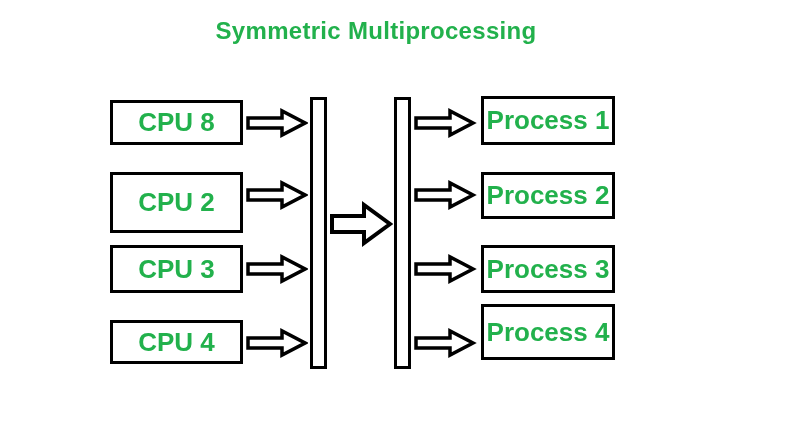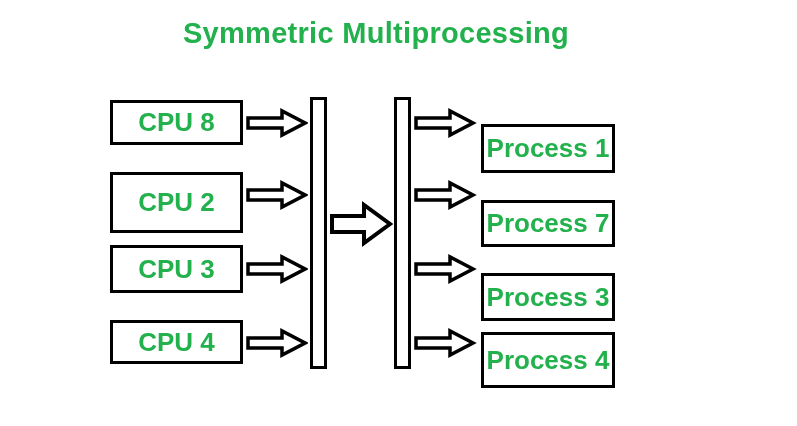--- a/index.html
+++ b/index.html
@@ -15,41 +15,41 @@
     overflow: hidden;
     font-family: "Liberation Sans", sans-serif;
   }
   .title {
     position: absolute;
     left: 160px;
     top: 17px;
     width: 432px;
     margin: 0;
     text-align: center;
-    font-size: 29px;
+    font-size: 24px;
     font-weight: bold;
     color: #22b14c;
     letter-spacing: 0.3px;
     white-space: nowrap;
   }
   .box {
     position: absolute;
     box-sizing: border-box;
     border: 3px solid #000000;
     background: #ffffff;
     display: flex;
     align-items: center;
     justify-content: center;
     color: #22b14c;
     font-weight: bold;
     font-size: 26px;
     white-space: nowrap;
   }
   .cpu  { left: 110px; width: 133px; }
-  .proc { left: 481px; width: 134px; margin-top: 28px; }
+  .proc { left: 481px; width: 134px; }
   .cpu.row1  { top: 100px; height: 45px; }
   .cpu.row2  { top: 172px; height: 61px; }
   .cpu.row3  { top: 245px; height: 48px; }
   .cpu.row4  { top: 320px; height: 44px; }
   .proc.row1 { top:  96px; height: 49px; }
   .proc.row2 { top: 172px; height: 47px; }
   .proc.row3 { top: 245px; height: 48px; }
   .proc.row4 { top: 304px; height: 56px; }
 
   .bar {
@@ -146,21 +146,21 @@
   <span class="arrow arrow-r row4">
     <svg viewBox="0 0 62 32">
         <polygon points="2,11 36,11 36,4 59,16 36,28 36,21 2,21" fill="#ffffff" stroke="#000000" stroke-width="3.5" stroke-linejoin="miter"></polygon>
       </svg>
   </span>
 
   <div class="box proc row1">
     <span>Process 1</span>
   </div>
   <div class="box proc row2">
-    <span>Process 7</span>
+    <span>Process 2</span>
   </div>
   <div class="box proc row3">
     <span>Process 3</span>
   </div>
   <div class="box proc row4">
     <span>Process 4</span>
   </div>
 
 </div>
 

